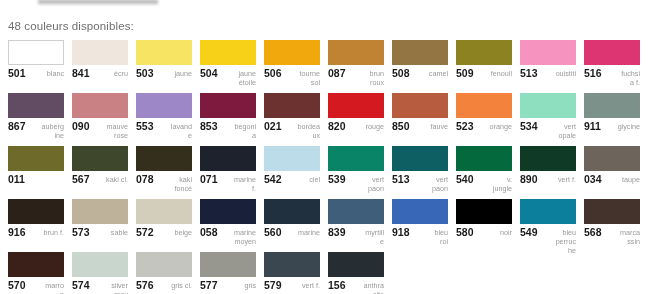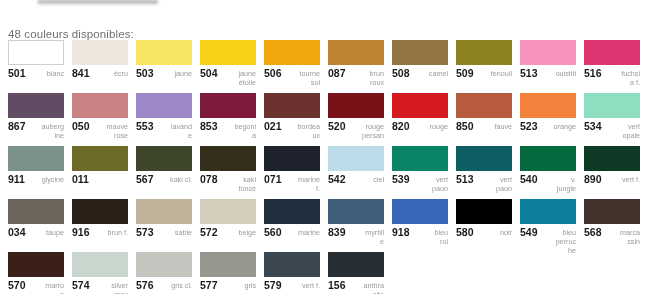--- a/index.html
+++ b/index.html
@@ -19,21 +19,21 @@
     top: 0px;
     width: 120px;
     height: 5px;
     background: linear-gradient(to bottom, #9a9a9a 0%, #b5b5b5 45%, #d8d8d8 80%, #f2f2f2 100%);
     filter: blur(1.6px);
     opacity: 0.95;
   }
   #heading {
     position: absolute;
     left: 8px;
-    top: 28px;
+    top: 20px;
     font-size: 11.5px;
     color: #6f6f6f;
     letter-spacing: 0.1px;
     white-space: nowrap;
   }
   #palette-grid {
     position: absolute;
     left: 8px;
     top: 40px;
     width: 640px;
@@ -161,21 +161,21 @@
     <div class="swatch-cell">
       <div class="swatch-chip" style="background: rgb(97, 76, 100);"></div>
       <div class="swatch-labels">
         <span class="swatch-code">867</span>
         <span class="swatch-name">aubergine</span>
       </div>
     </div>
     <div class="swatch-cell">
       <div class="swatch-chip" style="background: rgb(202, 129, 132);"></div>
       <div class="swatch-labels">
-        <span class="swatch-code">050</span>
+        <span class="swatch-code">090</span>
         <span class="swatch-name">mauve rose</span>
       </div>
     </div>
     <div class="swatch-cell">
       <div class="swatch-chip" style="background: rgb(158, 135, 198);"></div>
       <div class="swatch-labels">
         <span class="swatch-code">553</span>
         <span class="swatch-name">lavande</span>
       </div>
     </div>
@@ -187,27 +187,20 @@
       </div>
     </div>
     <div class="swatch-cell">
       <div class="swatch-chip" style="background: rgb(107, 50, 47);"></div>
       <div class="swatch-labels">
         <span class="swatch-code">021</span>
         <span class="swatch-name">bordeaux</span>
       </div>
     </div>
     <div class="swatch-cell">
-      <div class="swatch-chip" style="background: rgb(119, 19, 24);"></div>
-      <div class="swatch-labels">
-        <span class="swatch-code">520</span>
-        <span class="swatch-name">rouge persan</span>
-      </div>
-    </div>
-    <div class="swatch-cell">
       <div class="swatch-chip" style="background: rgb(212, 25, 32);"></div>
       <div class="swatch-labels">
         <span class="swatch-code">820</span>
         <span class="swatch-name">rouge</span>
       </div>
     </div>
     <div class="swatch-cell">
       <div class="swatch-chip" style="background: rgb(183, 92, 63);"></div>
       <div class="swatch-labels">
         <span class="swatch-code">850</span>
@@ -317,20 +310,27 @@
       <div class="swatch-labels">
         <span class="swatch-code">573</span>
         <span class="swatch-name">sable</span>
       </div>
     </div>
     <div class="swatch-cell">
       <div class="swatch-chip" style="background: rgb(211, 206, 187);"></div>
       <div class="swatch-labels">
         <span class="swatch-code">572</span>
         <span class="swatch-name">beige</span>
+      </div>
+    </div>
+    <div class="swatch-cell">
+      <div class="swatch-chip" style="background: rgb(24, 32, 58);"></div>
+      <div class="swatch-labels">
+        <span class="swatch-code">058</span>
+        <span class="swatch-name">marine moyen</span>
       </div>
     </div>
     <div class="swatch-cell">
       <div class="swatch-chip" style="background: rgb(32, 48, 63);"></div>
       <div class="swatch-labels">
         <span class="swatch-code">560</span>
         <span class="swatch-name">marine</span>
       </div>
     </div>
     <div class="swatch-cell">

